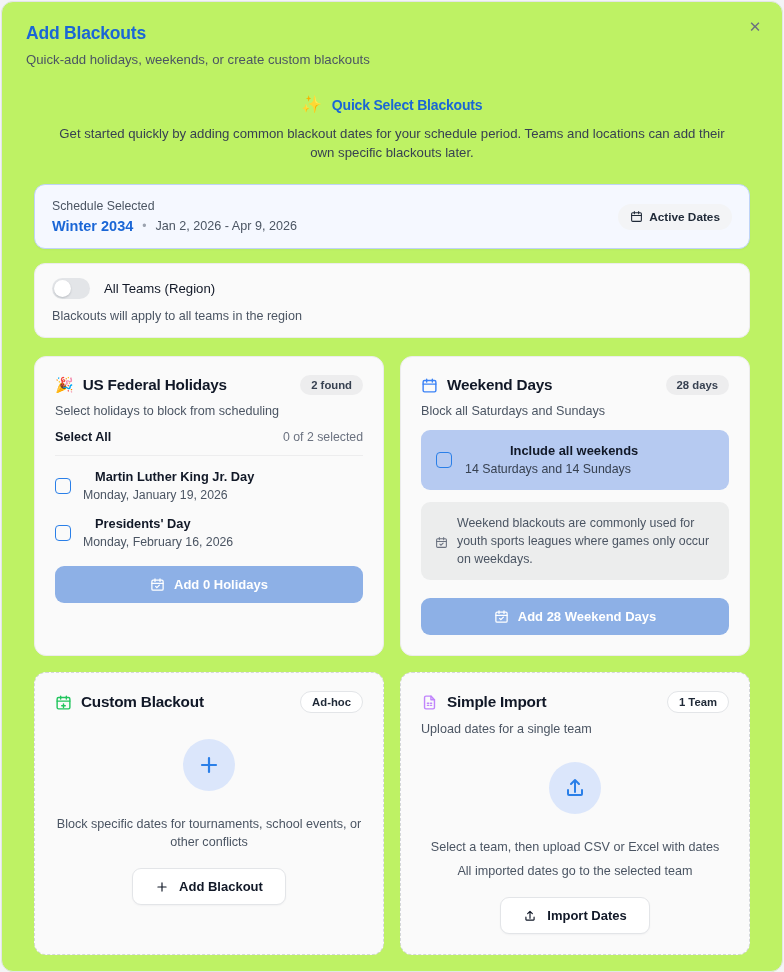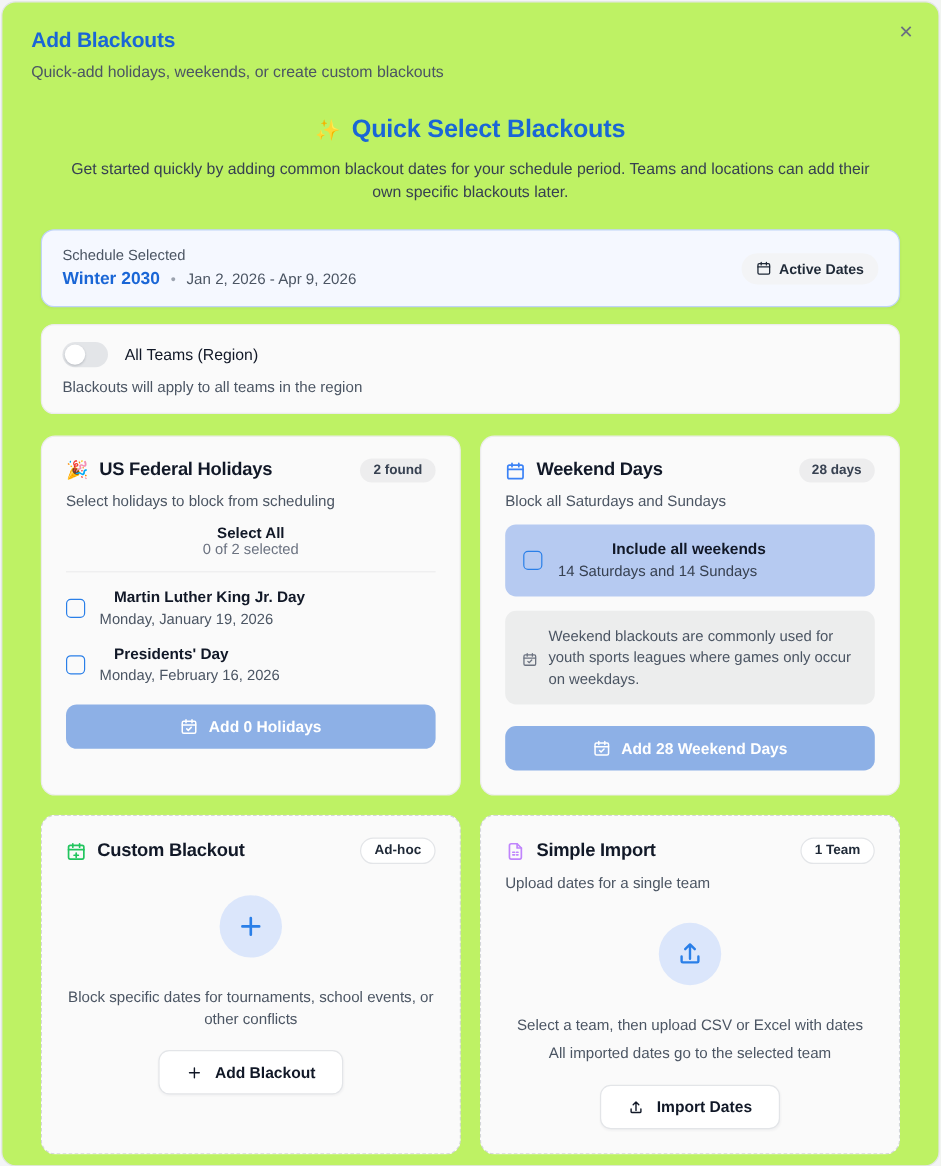--- a/index.html
+++ b/index.html
@@ -45,21 +45,21 @@
     border-radius: 6px;
   }
   
   .intro { margin-top: 28px; text-align: center; padding: 0 56px; }
   .intro-head {
     display: flex; align-items: center; justify-content: center; gap: 9px;
   }
   .intro-head .sparkle { font-size: 17px; line-height: 1; }
   .intro-title {
     color: #1a66d6;
-    font-size: 21px;
+    font-size: 14px;
     font-weight: 700;
     letter-spacing: -0.2px;
   }
   .intro-desc {
     margin-top: 11px;
     color: #374151;
     font-size: 13.2px;
     line-height: 19px;
   }
   
@@ -143,21 +143,20 @@
   .badge.outline {
     background: #ffffff; border: 1px solid #e3e5e8; color: #1f2937;
   }
   .card-sub { margin-top: 9px; color: #4b5563; font-size: 12.6px; }
   
   .selectall-row {
     margin-top: 12px;
     display: flex; align-items: center; justify-content: space-between;
     padding-bottom: 11px;
     border-bottom: 1px solid #ededee;
-    flex-direction: column;
   }
   .selectall-label { font-size: 12.6px; font-weight: 700; color: #111827; }
   .selectall-count { font-size: 12.3px; color: #6b7280; }
   .hol-list { margin-top: 13px; display: flex; flex-direction: column; gap: 13px; }
   .hol-item { display: flex; align-items: center; gap: 12px; }
   .chk {
     width: 16px; height: 16px; flex: 0 0 auto;
     border: 1.6px solid #2a7fe8;
     border-radius: 4px;
     background: transparent;
@@ -241,21 +240,21 @@
     </div>
     <div class="intro-desc">Get started quickly by adding common blackout dates for your schedule period. Teams and locations can add their own specific blackouts later.</div>
   </div>
 
   <div class="body">
 
     <div class="sched">
       <div>
         <div class="sched-label">Schedule Selected</div>
         <div class="sched-row">
-          <span class="sched-name">Winter 2030</span>
+          <span class="sched-name">Winter 2034</span>
           <span class="sched-dot">•</span>
           <span class="sched-range">Jan 2, 2026 - Apr 9, 2026</span>
         </div>
       </div>
       <button class="pill-btn">
         <span class="ico">
           <svg width="13" height="13" viewBox="0 0 24 24" fill="none" stroke="#1f2937" stroke-width="2" stroke-linecap="round">
             <rect x="3" y="5" width="18" height="16" rx="2"></rect>
               <path d="M3 10h18M8 3v4M16 3v4"></path>
           </svg>

